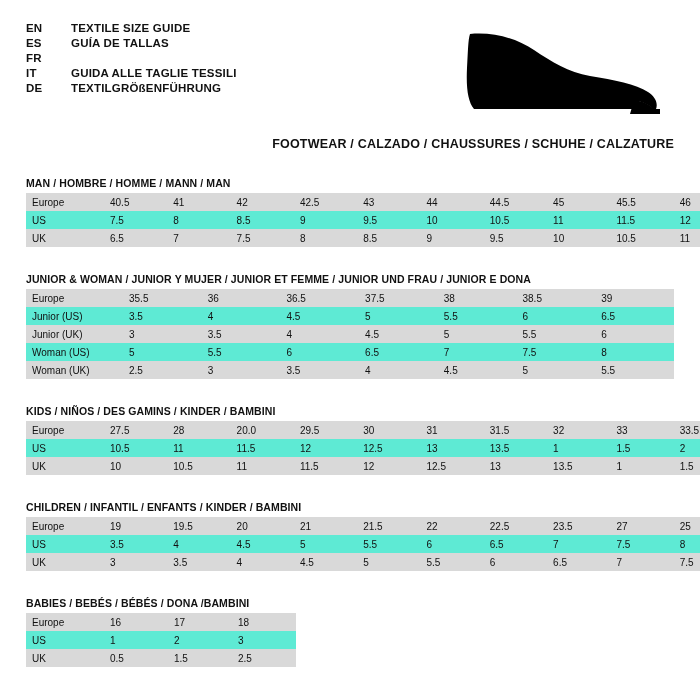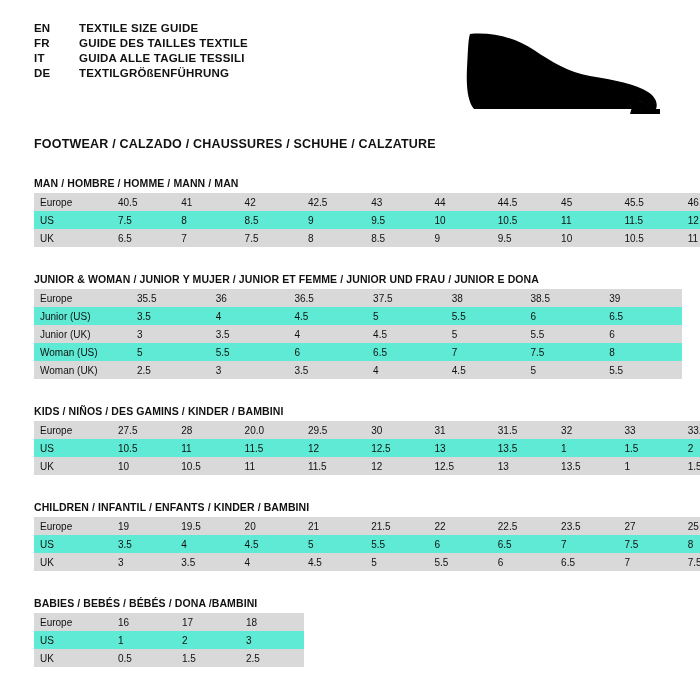--- a/index.html
+++ b/index.html
@@ -12,21 +12,21 @@
     background: #ffffff;
     font-family: "Liberation Sans", sans-serif;
     color: #111111;
     overflow: hidden;
   }
   .page {
     position: relative;
     width: 700px;
     height: 608px;
     box-sizing: border-box;
-    padding: 22px 26px 0 34px;
+    padding: 22px 26px 0 26px;
   }
   
   .header {
     display: flex;
     justify-content: space-between;
     align-items: flex-start;
   }
   .lang-list {
     display: block;
   }
@@ -53,20 +53,21 @@
     margin-top: 6px;
     display: flex;
     align-items: flex-start;
     justify-content: flex-end;
   }
   .category-line {
     margin-top: 14px;
     font-size: 12.5px;
     font-weight: bold;
     letter-spacing: .2px;
+    text-align: right;
   }
   
   .section {
     margin-top: 26px;
   }
   .section-title {
     font-size: 10.5px;
     font-weight: bold;
     letter-spacing: .1px;
     margin-bottom: 4px;
@@ -106,22 +107,25 @@
 
 <div class="page">
 
   <div class="header">
     <div class="lang-list">
         <div class="lang-row">
           <span class="lang-code">EN</span>
           <span class="lang-title">TEXTILE SIZE GUIDE</span>
         </div>
         <div class="lang-row">
+          <span class="lang-code">ES</span>
+          <span class="lang-title">GUÍA DE TALLAS</span>
+        </div>
+        <div class="lang-row">
           <span class="lang-code">FR</span>
-          <span class="lang-title">GUIDE DES TAILLES TEXTILE</span>
         </div>
         <div class="lang-row">
           <span class="lang-code">IT</span>
           <span class="lang-title">GUIDA ALLE TAGLIE TESSILI</span>
         </div>
         <div class="lang-row">
           <span class="lang-code">DE</span>
           <span class="lang-title">TEXTILGRÖßENFÜHRUNG</span>
         </div>
       </div>

